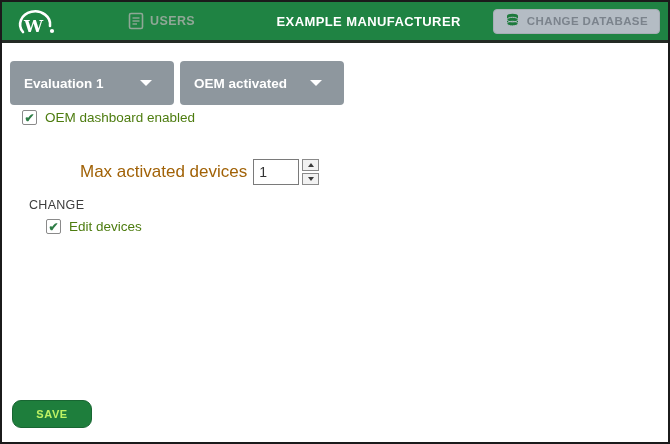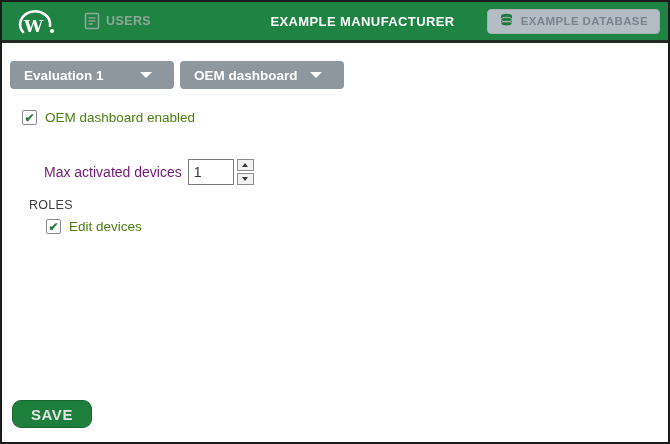--- a/index.html
+++ b/index.html
@@ -18,21 +18,21 @@
   .header {
     height:41px;
     background:#1f8343;
     border-bottom:3px solid #232a24;
     display:flex;
     align-items:center;
   }
   .logo { margin-left:14px; width:44px; height:38px; flex:0 0 auto; }
 
   .nav { display:flex; align-items:center; margin-left:24px; gap:26px; }
-  .nav-item { display:flex; align-items:center; gap:6px; cursor:pointer; }
+  .nav-item { display:flex; align-items:center; gap:6px; cursor:pointer;margin-left:44px; }
   .nav-item .nav-label { font-size:12.5px; font-weight:bold; letter-spacing:.4px; }
   .nav-item.muted .nav-label { color:#8fa796; }
   .nav-item.active .nav-label { color:#ffffff; }
   .nav-icon { display:inline-flex; }
 
   .header-title {
     margin-left:auto;
     color:#ffffff;
     font-size:13px;
     font-weight:bold;
@@ -51,21 +51,21 @@
   }
   .change-db-btn .db-label {
     color:#7b838c; font-size:11.5px; font-weight:bold; letter-spacing:.4px; white-space:nowrap;
   }
 
   
   .content { position:relative; height:396px; background:#ffffff; }
 
   .select-row { position:absolute; top:18px; left:8px; display:flex; gap:6px; }
   .select {
-    width:164px; height:28px;
+    width:164px; height:44px;
     background:#8e979e;
     border-radius:4px;
     display:flex; align-items:center;
     padding:0 14px;
     color:#ffffff;
     font-size:13.5px; font-weight:600;
     cursor:pointer;
   }
   .select .select-value { flex:1 1 auto; }
   .caret-down {
@@ -87,21 +87,21 @@
     font-weight:bold;
     cursor:pointer;
     flex:0 0 auto;
   }
   .check-row { position:absolute; display:flex; align-items:center; gap:8px; }
   .row-oem { top:67px; left:20px; }
   .row-edit { top:176px; left:44px; }
   .gray-label { color:#4d7c0f; font-size:13.5px; }
 
   .devices-row { position:absolute; top:115px; left:42px; height:28px; display:flex; align-items:center; }
-  .dark-label { color:#701a75; font-size:14px; }
+  .dark-label { color:#a16207; font-size:17px;margin-left:36px; }
   .number-input {
     margin-left:6px;
     width:46px; height:26px;
     border:1px solid #7a7a7a;
     font-size:14px; color:#333333;
     padding-left:5px;
     font-family:"Liberation Sans", sans-serif;
     outline:none;
     border-radius:0;
   }
@@ -127,22 +127,22 @@
   }
 
   .views-heading { position:absolute; top:155px; left:27px; color:#3d3d3d; font-size:12.5px; letter-spacing:.3px; }
 
   .save-btn {
     position:absolute; left:10px; bottom:11px;
     width:80px; height:28px;
     background:#1e7e3c;
     border:1px solid #186632;
     border-radius:9px;
-    color:#e5e5e5;
-    font-size:15px; font-weight:bold; letter-spacing:.6px;
+    color:#bef264;
+    font-size:11px; font-weight:bold; letter-spacing:.6px;
     display:flex; align-items:center; justify-content:center;
     cursor:pointer;
     font-family:"Liberation Sans", sans-serif;
   }
 </style>
 </head>
 <body>
 
 <div class="page">
 
@@ -173,33 +173,33 @@
     <div class="change-db-btn">
       <span style="display:inline-flex;">
         <svg width="15" height="16" viewBox="0 0 15 16">
           <ellipse cx="7.5" cy="3" rx="5.5" ry="2.3" fill="#1d7a3c"></ellipse>
           <path d="M2 3 v3.6 c0 1.3 2.5 2.3 5.5 2.3 s5.5 -1 5.5 -2.3 V3" fill="#1d7a3c"></path>
           <path d="M2 7 v3.6 c0 1.3 2.5 2.3 5.5 2.3 s5.5 -1 5.5 -2.3 V7" fill="#1d7a3c"></path>
           <ellipse cx="7.5" cy="6.6" rx="5.5" ry="2.3" fill="none" stroke="#b4bcc4" stroke-width="1"></ellipse>
           <ellipse cx="7.5" cy="10.6" rx="5.5" ry="2.3" fill="none" stroke="#b4bcc4" stroke-width="1"></ellipse>
         </svg>
       </span>
-      <span class="db-label">EXAMPLE DATABASE</span>
+      <span class="db-label">CHANGE DATABASE</span>
     </div>
   </div>
 
   <div class="content">
 
     <div class="select-row">
       <div class="select">
         <span class="select-value">Evaluation 1</span>
         <span class="caret-down"></span>
       </div>
       <div class="select">
-        <span class="select-value">OEM dashboard</span>
+        <span class="select-value">OEM activated</span>
         <span class="caret-down"></span>
       </div>
     </div>
 
     <div class="check-row row-oem">
       <span class="checkbox">✔</span>
       <span class="gray-label">OEM dashboard enabled</span>
     </div>
 
     <div class="devices-row">
@@ -208,21 +208,21 @@
       <div class="spinner">
         <div class="spin-btn">
           <span class="tri-up"></span>
         </div>
         <div class="spin-btn">
           <span class="tri-down"></span>
         </div>
       </div>
     </div>
 
-    <div class="views-heading">ROLES</div>
+    <div class="views-heading">CHANGE</div>
 
     <div class="check-row row-edit">
       <span class="checkbox">✔</span>
       <span class="gray-label">Edit devices</span>
     </div>
 
     <button class="save-btn">SAVE</button>
 
   </div>
 </div>

